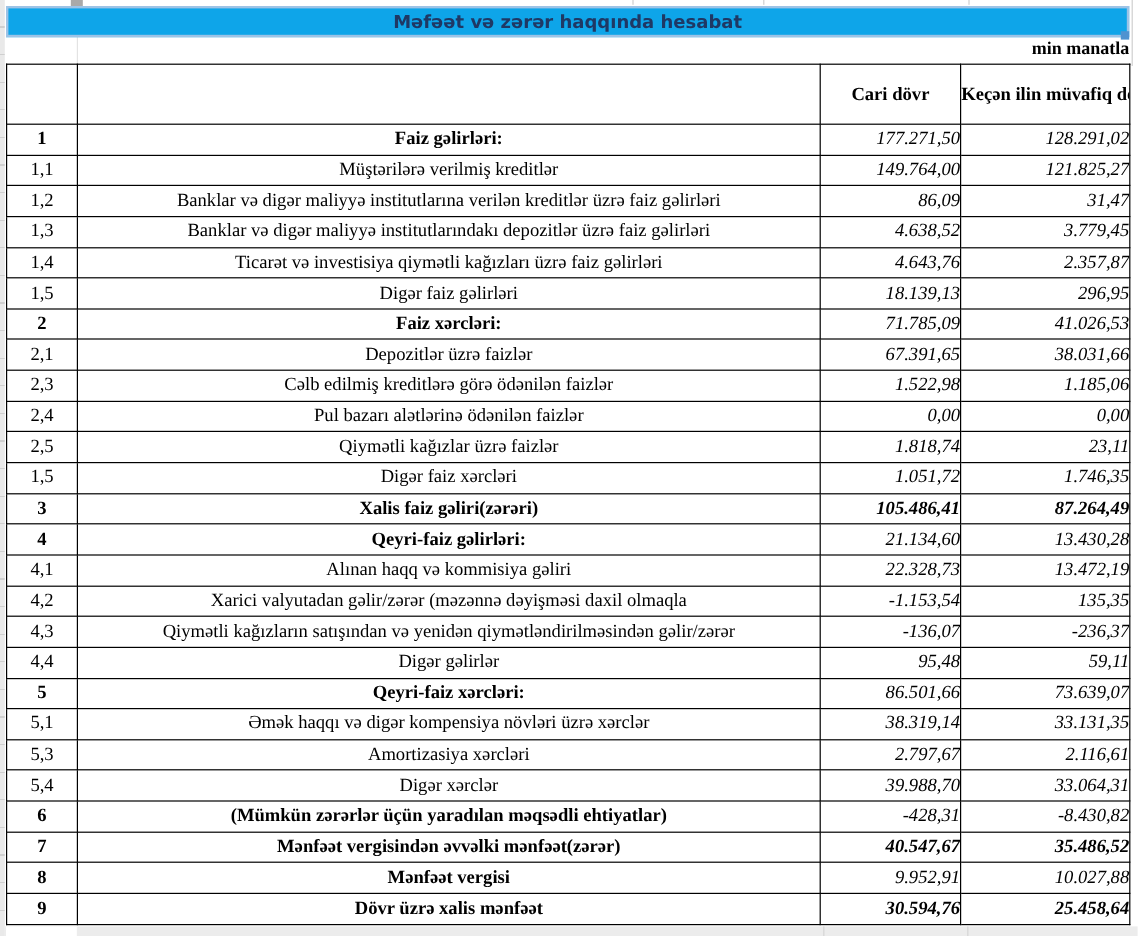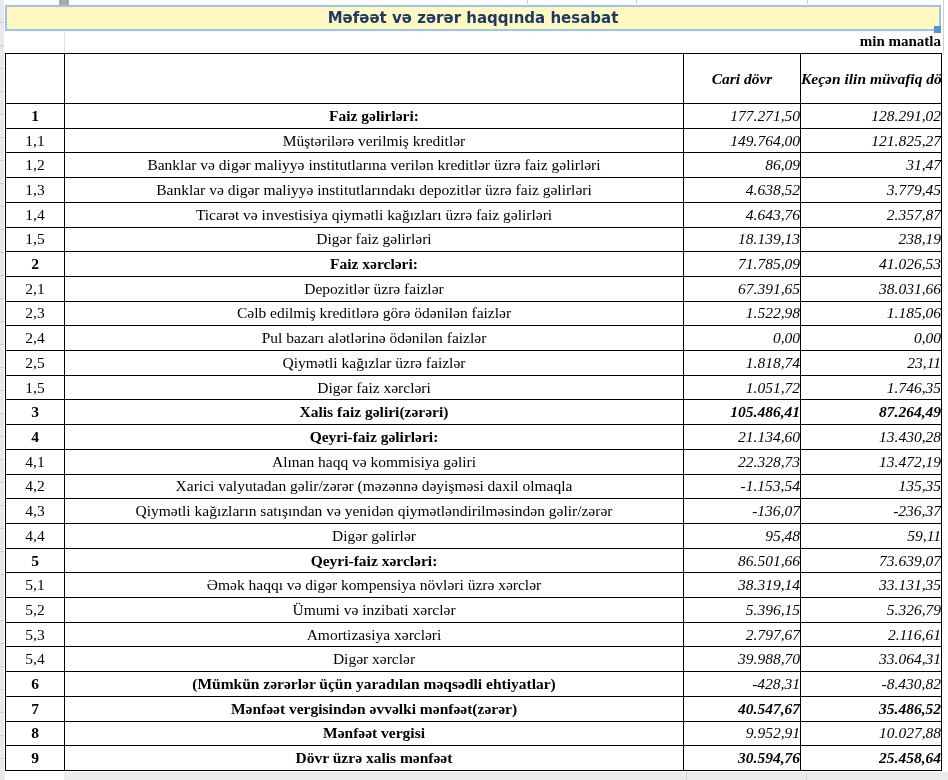--- a/index.html
+++ b/index.html
@@ -20,21 +20,21 @@
   .mid-gridline{position:absolute;left:64px;top:31px;width:1px;height:22px;background:#e3e3e3;}
   .bottom-strip{
     position:absolute;left:4px;top:772px;width:944px;height:8px;background:#ececec;
   }
   .bottom-white{position:absolute;left:5px;top:772px;width:59px;height:8px;background:#ffffff;}
   .bottom-tick{position:absolute;top:772px;width:1px;height:8px;background:#d5d5d5;}
 
   
   .title-bar{
     position:absolute;left:5px;top:5px;width:932px;height:22px;
-    background:#fef9c3;border:2px solid #9dc3e6;
+    background:#0ea5e9;border:2px solid #9dc3e6;
     display:flex;align-items:center;justify-content:center;
     font-family:"DejaVu Sans","Liberation Sans",sans-serif;
     font-weight:bold;font-size:15px;color:#1f3864;
   }
   .fill-handle{
     position:absolute;left:934px;top:26px;width:7px;height:7px;background:#4f93d0;
   }
   
   .unit-note{
     position:absolute;top:33px;right:7px;
@@ -45,21 +45,21 @@
     position:absolute;left:5px;top:53px;width:936px;height:718px;
     border-collapse:collapse;table-layout:fixed;
     font-size:15.5px;
   }
   table.report td,table.report th{
     border:1px solid #000;overflow:hidden;white-space:nowrap;
     vertical-align:middle;padding:0;
   }
   table.report thead tr{height:50px;}
   table.report tbody tr{height:23.85px;}
-  th.h-col{font-weight:bold;text-align:center;line-height:1.25;white-space:normal;font-style:italic;}
+  th.h-col{font-weight:bold;text-align:center;line-height:1.25;white-space:normal;}
   td.td-no{text-align:center;}
   td.td-label{text-align:center;padding-left:4px;}
   td.td-val{text-align:right;padding-right:4px;font-style:italic;}
   tr.section td.td-no,tr.section td.td-label{font-weight:bold;}
   tr.total td{font-weight:bold;}
 </style>
 </head>
 <body>
 
 <div class="left-strip"></div>
@@ -124,21 +124,21 @@
       <tr class="normal">
         <td class="td-no">1,4</td>
         <td class="td-label">Ticarət və investisiya qiymətli kağızları üzrə faiz gəlirləri</td>
         <td class="td-val">4.643,76</td>
         <td class="td-val">2.357,87</td>
       </tr>
       <tr class="normal">
         <td class="td-no">1,5</td>
         <td class="td-label">Digər faiz gəlirləri</td>
         <td class="td-val">18.139,13</td>
-        <td class="td-val">238,19</td>
+        <td class="td-val">296,95</td>
       </tr>
       <tr class="section">
         <td class="td-no">2</td>
         <td class="td-label">Faiz xərcləri:</td>
         <td class="td-val">71.785,09</td>
         <td class="td-val">41.026,53</td>
       </tr>
       <tr class="normal">
         <td class="td-no">2,1</td>
         <td class="td-label">Depozitlər üzrə faizlər</td>
@@ -211,26 +211,20 @@
         <td class="td-val">86.501,66</td>
         <td class="td-val">73.639,07</td>
       </tr>
       <tr class="normal">
         <td class="td-no">5,1</td>
         <td class="td-label">Əmək haqqı və digər kompensiya növləri üzrə xərclər</td>
         <td class="td-val">38.319,14</td>
         <td class="td-val">33.131,35</td>
       </tr>
       <tr class="normal">
-        <td class="td-no">5,2</td>
-        <td class="td-label">Ümumi və inzibati xərclər</td>
-        <td class="td-val">5.396,15</td>
-        <td class="td-val">5.326,79</td>
-      </tr>
-      <tr class="normal">
         <td class="td-no">5,3</td>
         <td class="td-label">Amortizasiya xərcləri</td>
         <td class="td-val">2.797,67</td>
         <td class="td-val">2.116,61</td>
       </tr>
       <tr class="normal">
         <td class="td-no">5,4</td>
         <td class="td-label">Digər xərclər</td>
         <td class="td-val">39.988,70</td>
         <td class="td-val">33.064,31</td>

